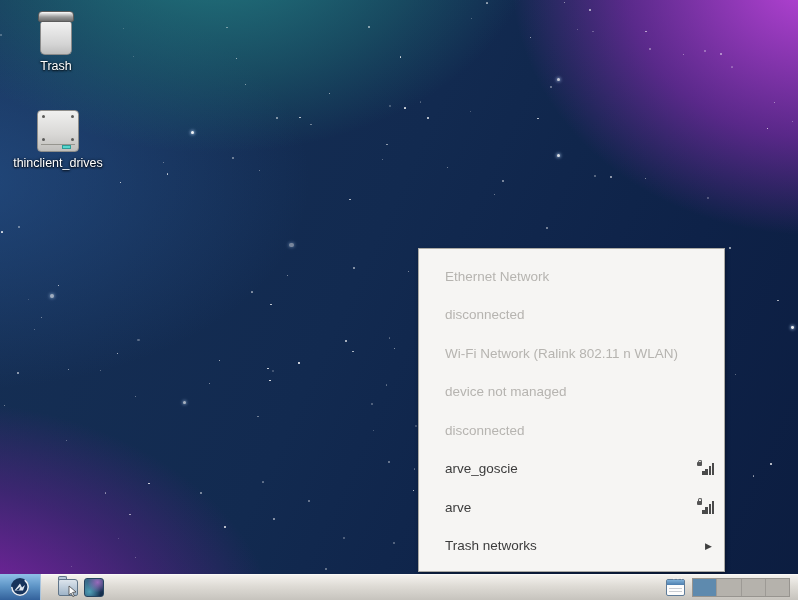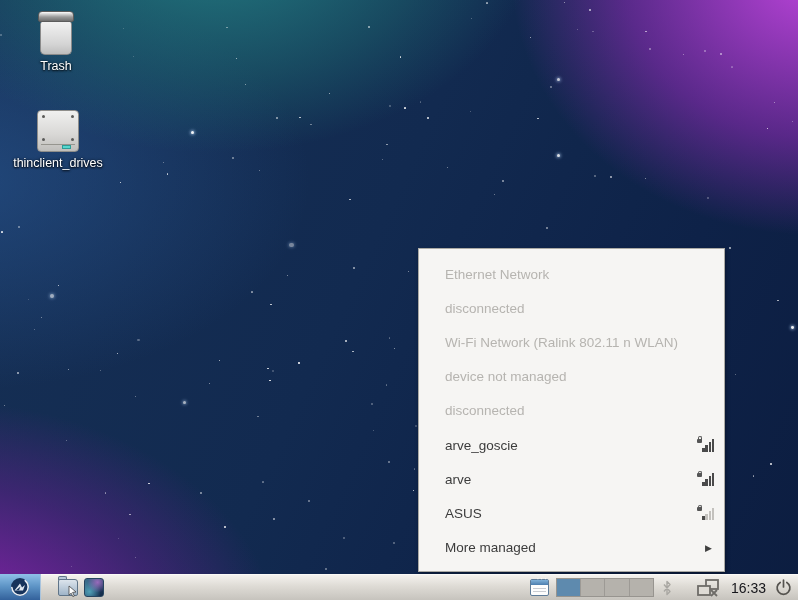--- a/index.html
+++ b/index.html
@@ -306,32 +306,21 @@
         <span class="grow"></span>
       <span class="sig-icon">
           <span class="bar" style="left: 5.2px; height: 4px; background: rgb(74, 74, 74);"></span>
           <span class="bar" style="left: 8.4px; height: 6.5px; background: rgb(74, 74, 74);"></span>
           <span class="bar" style="left: 11.6px; height: 9.5px; background: rgb(74, 74, 74);"></span>
           <span class="bar" style="left: 14.8px; height: 12.5px; background: rgb(74, 74, 74);"></span>
           <span class="lock"></span>
         </span>
     </div>
     <div class="menu-row">
-      <span>ASUS</span>
-        <span class="grow"></span>
-      <span class="sig-icon">
-          <span class="bar" style="left: 5.2px; height: 4px; background: rgb(74, 74, 74);"></span>
-          <span class="bar" style="left: 8.4px; height: 6.5px; background: rgb(195, 193, 189);"></span>
-          <span class="bar" style="left: 11.6px; height: 9.5px; background: rgb(195, 193, 189);"></span>
-          <span class="bar" style="left: 14.8px; height: 12.5px; background: rgb(195, 193, 189);"></span>
-          <span class="lock"></span>
-        </span>
-    </div>
-    <div class="menu-row">
-      <span>More managed</span>
+      <span>Trash networks</span>
         <span class="grow"></span>
       <span class="submenu-arrow">▶</span>
     </div>
   </div>
 
   <div class="taskbar">
     <div class="start-btn">
       <svg width="20" height="20" viewBox="0 0 20 20">
         <circle cx="10" cy="10" r="9" fill="#16335c"></circle>
         <circle cx="10" cy="10" r="8.2" fill="none" stroke="#e8eef5" stroke-width="1.6" stroke-dasharray="33 19" stroke-dashoffset="8" stroke-linecap="round"></circle>
@@ -364,35 +353,14 @@
       </div>
     </div>
 
     <div class="pager">
       <div class="ws active"></div>
       <div class="ws"></div>
       <div class="ws"></div>
       <div class="ws"></div>
     </div>
 
-    <div class="tray">
-      <span class="tray-icon">
-        <svg width="10" height="16" viewBox="0 0 10 16">
-          <path d="M2 4.5 L8 11.5 L5 14.5 L5 1.5 L8 4.5 L2 11.5" fill="none" stroke="#a9a7a2" stroke-width="1.4" stroke-linejoin="round"></path>
-        </svg>
-      </span>
-      <span class="tray-icon" style="margin-left:18px;">
-        <svg width="24" height="18" viewBox="0 0 24 18">
-          <rect x="9" y="1" width="12" height="9" fill="none" stroke="#6e6c68" stroke-width="1.8"></rect>
-          <rect x="1" y="7" width="12" height="9" fill="#dedbd5" stroke="#6e6c68" stroke-width="1.8"></rect>
-          <path d="M14 11 L20 17 M20 11 L14 17" stroke="#6e6c68" stroke-width="1.8"></path>
-        </svg>
-      </span>
-      <span class="clock">16:33</span>
-      <span class="tray-icon">
-        <svg width="17" height="17" viewBox="0 0 17 17">
-          <path d="M5.2 3.4 A6.4 6.4 0 1 0 11.8 3.4" fill="none" stroke="#55534f" stroke-width="1.7" stroke-linecap="round"></path>
-          <line x1="8.5" y1="1" x2="8.5" y2="8" stroke="#55534f" stroke-width="1.7" stroke-linecap="round"></line>
-        </svg>
-      </span>
-    </div>
   </div>
 </div>
 
 </body></html>

